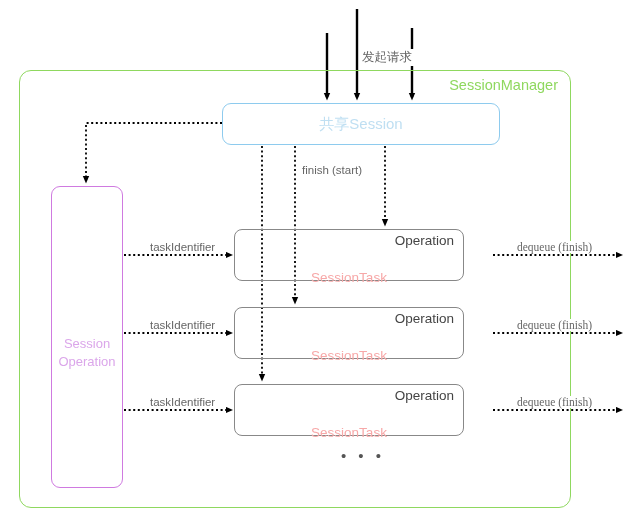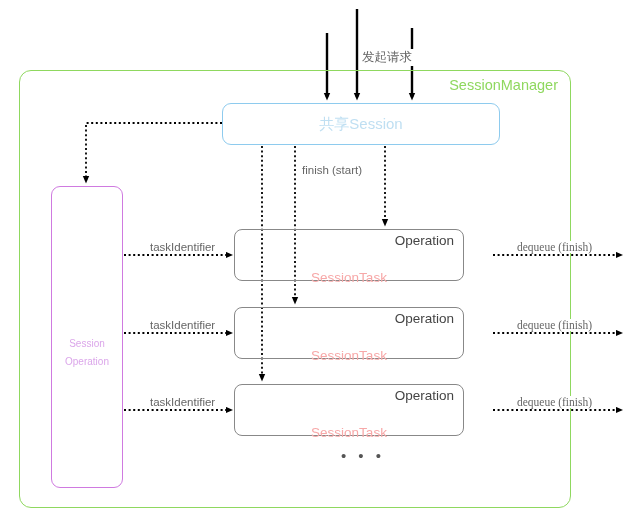--- a/index.html
+++ b/index.html
@@ -69,21 +69,21 @@
     height: 302px;
     border: 1.6px solid #cf7ae0;
     border-radius: 9px;
   }
   #session-delegate-label {
     position: absolute;
     left: 0;
     right: 0;
     top: 148px;
     text-align: center;
-    font-size: 10px;
+    font-size: 13px;
     line-height: 18px;
     color: #dba6ea;
     white-space: nowrap;
   }
   
   #operation-queue {
     left: 222px;
     top: 186px;
     width: 281px;
     height: 302px;

